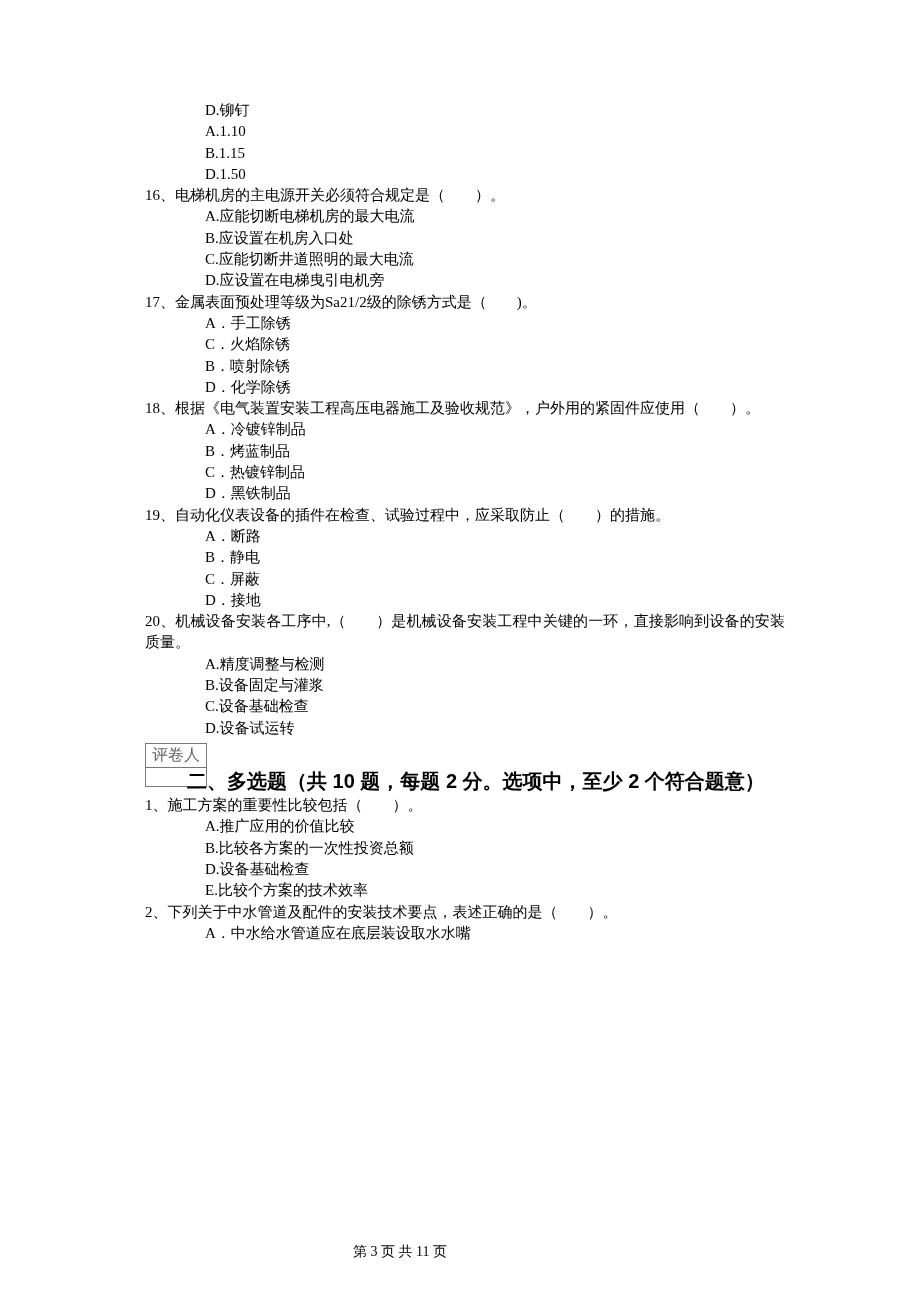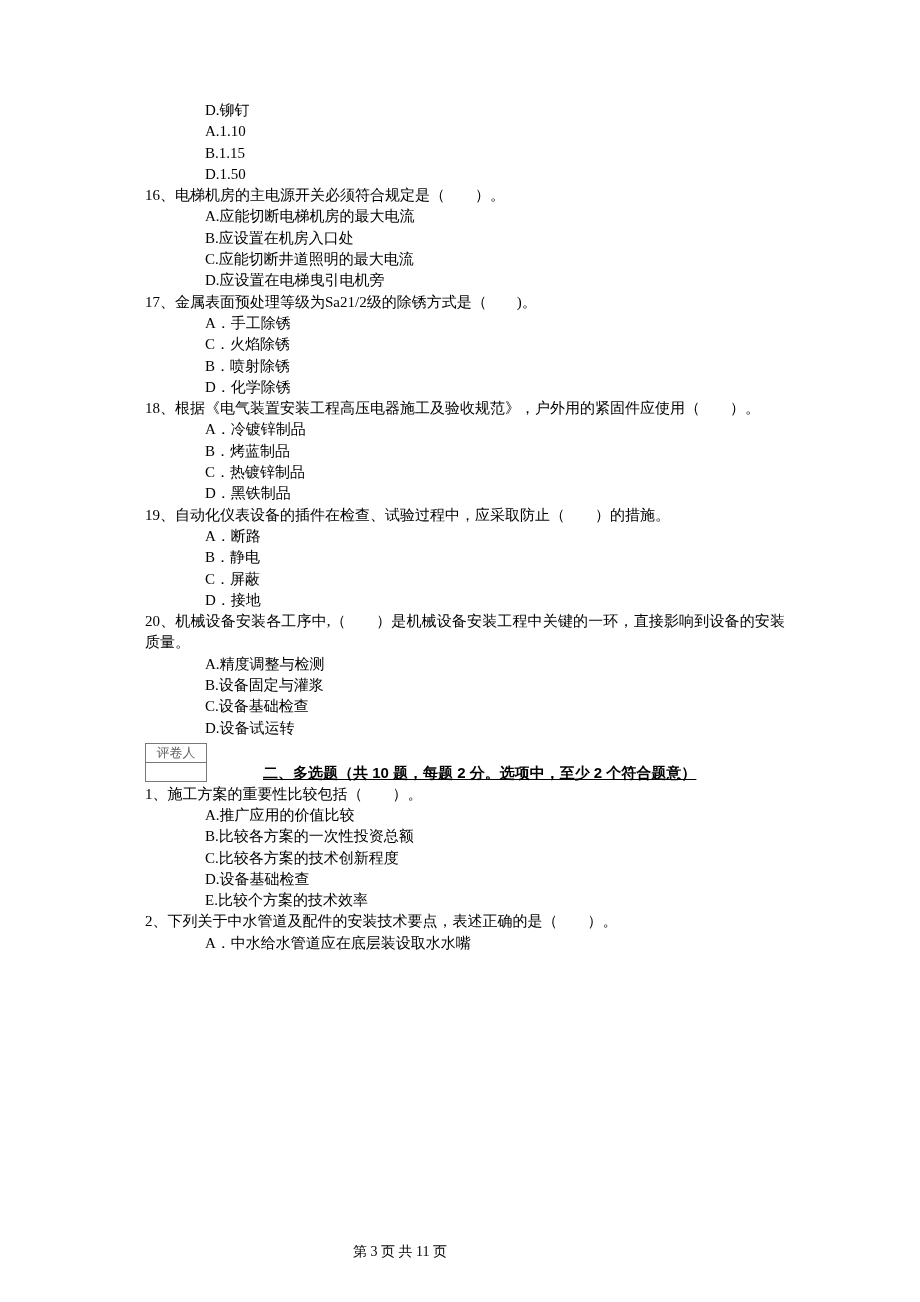--- a/index.html
+++ b/index.html
@@ -27,38 +27,37 @@
   }
   .grader-box {
     margin-top: 4px;
     margin-left: 0;
   }
   .grader-box table {
     border-collapse: collapse;
   }
   .grader-box td {
     border: 1px solid #777;
-    font-size: 13px;
+    font-size: 16px;
     color: #666;
     width: 52px;
     height: 18px;
     text-align: center;
     vertical-align: middle;
     padding: 0 4px;
   }
   .grader-box td.empty {
     height: 18px;
   }
   .section-title {
     font-family: "SimHei", "黑体", sans-serif;
     font-weight: bold;
-    font-size: 15px;
+    font-size: 20px;
     margin-top: -20px;
-    margin-left: 118px;
-    text-decoration: underline;
+    margin-left: 42px;
   }
   .section-row {
     display: flex;
     align-items: flex-start;
   }
   .footer {
     position: absolute;
     bottom: 40px;
     left: 0;
     width: 800px;
@@ -119,21 +118,20 @@
             </tr>
       </tbody>
         </table>
     </div>
   </div>
   <div class="section-title">二、多选题（共 10 题，每题 2 分。选项中，至少 2 个符合题意）</div>
 
   <div class="q-line">1、施工方案的重要性比较包括（　　）。</div>
   <div class="option-line">A.推广应用的价值比较</div>
   <div class="option-line">B.比较各方案的一次性投资总额</div>
-  <div class="option-line">C.比较各方案的技术创新程度</div>
   <div class="option-line">D.设备基础检查</div>
   <div class="option-line">E.比较个方案的技术效率</div>
 
   <div class="q-line">2、下列关于中水管道及配件的安装技术要点，表述正确的是（　　）。</div>
   <div class="option-line">A．中水给水管道应在底层装设取水水嘴</div>
 
   <div class="footer">第 3 页 共 11 页</div>
 </div>
 
 </body></html>

